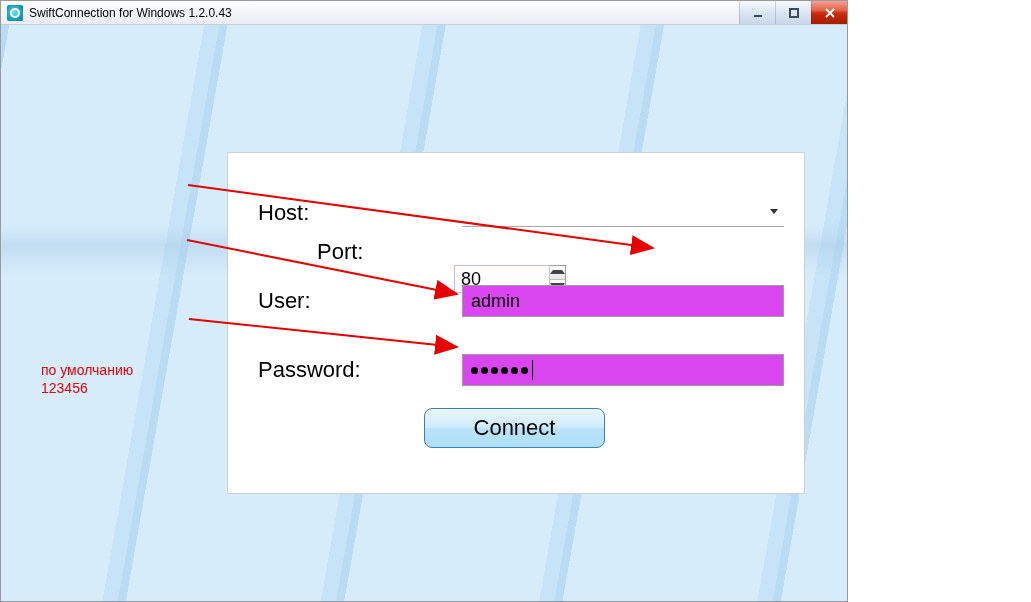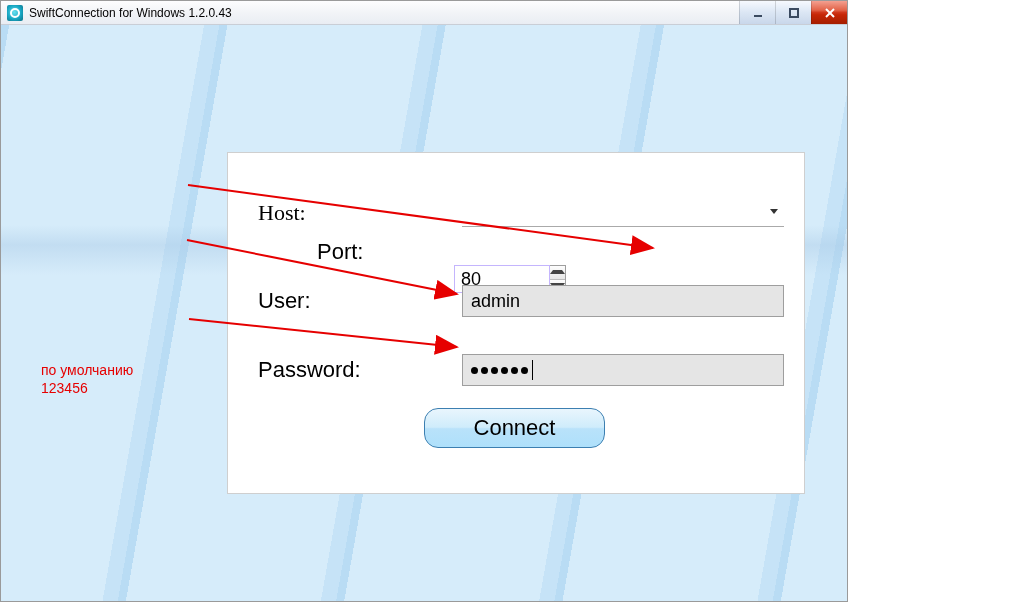--- a/index.html
+++ b/index.html
@@ -65,21 +65,21 @@
       position:absolute;
       left:226px; top:127px;
       width:578px; height:342px;
       background:#fff;
       border:1px solid #cfcfcf;
     }
     
     .row{display:flex;align-items:center;position:absolute;left:30px;}
     .lbl{font-size:22px;color:#000;width:190px;}
     
-    .row-host{top:46px;font-family:Liberation Serif, serif;}
+    .row-host{top:46px;}
     .row-port{top:86px;flex-direction:column;}
     .row-user{top:132px;}
     .row-pass{top:201px;}
     
     .combo{
       width:322px;height:28px;
       border:none;
       border-bottom:1px solid #aaa;
       position:relative;
       margin-left:14px;
@@ -93,36 +93,36 @@
     }
     .spin{width:16px;height:28px;border:1px solid #9e9e9e;border-left:none;display:flex;flex-direction:column;}
     .spin div{flex:1;display:flex;align-items:center;justify-content:center;background:linear-gradient(#fdfdfd,#e6e6e6);}
     .spin div:first-child{border-bottom:1px solid #bdbdbd;}
     .spin .tri{width:0;height:0;border-left:3px solid transparent;border-right:3px solid transparent;}
     .spin .up .tri{border-bottom:4px solid #444;}
     .spin .dn .tri{border-top:4px solid #444;}
     
     .txt{
       width:322px;height:32px;margin-left:14px;
-      border:1px solid #9e9e9e;background:#e5e5e5;
+      border:1px solid #9e9e9e;background:#d946ef;
       font-size:18px;padding:2px 8px;
       font-family:inherit;
       display:flex;align-items:center;
     }
     .pwd{
       letter-spacing:3px;font-size:22px;line-height:1;
       display:flex;align-items:center;
     }
     .pwd .dot{width:7px;height:7px;border-radius:50%;background:#000;margin-right:3px;}
     .pwd .cursor{width:1px;height:20px;background:#000;margin-left:1px;}
     
     .connect-btn{
       position:absolute;left:196px;top:255px;
       width:181px;height:40px;
-      border:1px solid #3c7fb1;border-radius:14px;
+      border:1px solid #3c7fb1;border-radius:8px;
       background:linear-gradient(#e9f5fd,#cfecfb 48%,#b9e2fa 52%,#aee0fb);
       font-size:22px;color:#000;
       display:flex;align-items:center;justify-content:center;
       cursor:default;
     }
     .annot-text{
       position:absolute;left:40px;top:336px;
       font-size:14px;color:#e60000;line-height:1.3;
       font-family:Arial,sans-serif;
     }

